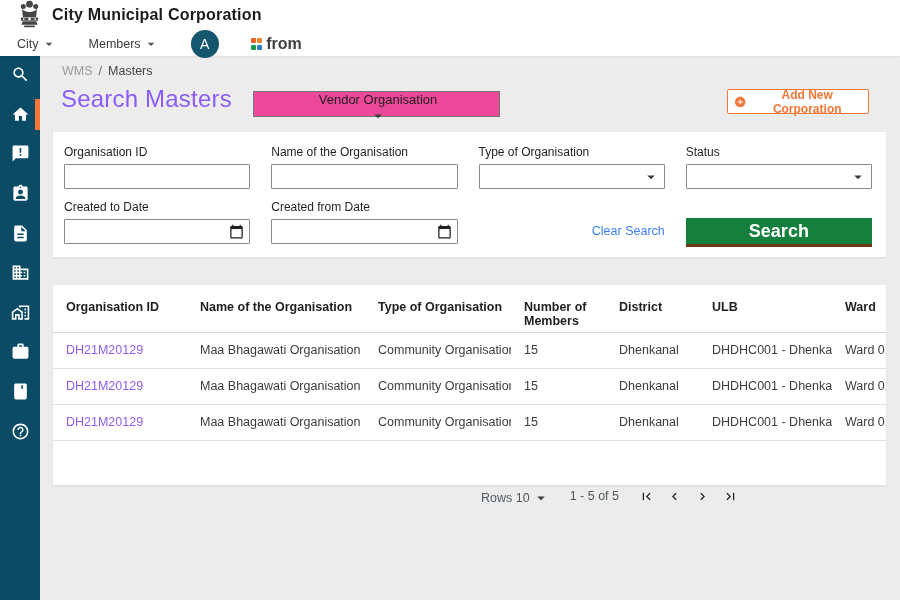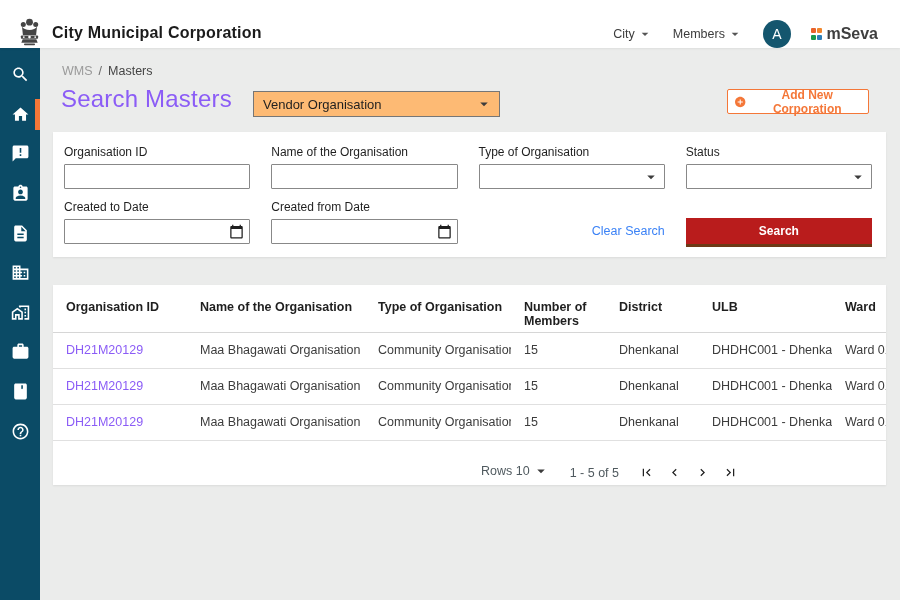--- a/index.html
+++ b/index.html
@@ -3,27 +3,27 @@
 <meta charset="utf-8">
 <style>
   * { box-sizing: border-box; }
   html,body { margin:0; padding:0; }
   body {
     width:900px; height:600px; position:relative; overflow:hidden;
     background:#EBECEB; font-family:"Liberation Sans", sans-serif;
   }
   
   .hdr {
-    position:absolute; top:0; left:0; width:900px; height:48px; background:#fff;
-    display:flex; align-items:flex-end; justify-content:space-between;
-    padding:0 22px 0 17px; z-index:3; box-shadow:0 1px 2px rgba(0,0,0,.06);
+    position:absolute; top:0; left:0; width:900px; height:56px; background:#fff;
+    display:flex; align-items:flex-start; justify-content:space-between;
+    padding:0 22px 0 17px; z-index:3; box-shadow:0 1px 2px rgba(0,0,0,.06);flex-direction:column;
   }
   .hdr-left { display:flex; align-items:center; gap:10px; }
   .app-title { font-size:16px; font-weight:bold; color:#1b1b1b; letter-spacing:.2px; }
-  .hdr-right { display:flex; align-items:center; gap:20px; }
+  .hdr-right { display:flex; align-items:center; gap:32px; }
   .hdr-menu { display:flex; align-items:center; gap:2px; font-size:12.5px; color:#3c3c3c; cursor:pointer; }
   .hdr-menu svg { width:16px; height:16px; fill:#555; }
   .avatar {
     width:28px; height:28px; border-radius:50%; background:#14566E; color:#fff;
     display:flex; align-items:center; justify-content:center; font-size:14px; cursor:pointer;
   }
   .brand { display:flex; align-items:center; gap:4px; }
   .brand-dots { display:grid; grid-template-columns:5px 5px; grid-gap:1.5px; }
   .brand-dots i { width:5px; height:5px; border-radius:1px; display:block; }
   .brand-dots i:nth-child(1){ background:#E8622A; }
@@ -43,23 +43,23 @@
   main { position:absolute; top:48px; left:40px; width:860px; height:552px; }
   .breadcrumb { position:absolute; left:22px; top:16px; font-size:12.5px; }
   .bc-dim { color:#9A9A9A; cursor:pointer; }
   .bc-sep { color:#6b6b6b; margin:0 6px; }
   .bc-cur { color:#454545; }
   .page-title {
     position:absolute; left:21px; top:37px; margin:0; font-size:24px; font-weight:normal;
     color:#8b5cf6; letter-spacing:.2px;
   }
   .master-select {
-    position:absolute; left:213px; top:43px; width:247px; height:26px; background:#fdba74;
+    position:absolute; left:213px; top:43px; width:247px; height:26px; background:#ec4899;
     border:1px solid #767676; display:flex; align-items:center; justify-content:space-between;
-    padding:0 6px 0 9px; font-size:13px; color:#1f1f1f; cursor:pointer;
+    padding:0 6px 0 9px; font-size:13px; color:#1f1f1f; cursor:pointer;flex-direction:column;
   }
   .master-select svg, .sel-box svg, .rows-select svg { width:18px; height:18px; fill:#3c3c3c; flex:none; }
   .add-btn {
     position:absolute; left:687px; top:41px; width:142px; height:25px; background:#fff;
     border:1px solid #F47738; border-radius:2px; color:#F47738; font-size:12px;
     display:flex; align-items:center; justify-content:center; gap:6px; cursor:pointer;
     font-family:"Liberation Sans",sans-serif; font-weight:bold;
   }
   .add-btn svg { width:14px; height:14px; fill:#F47738; }
   .card { position:absolute; left:13px; width:833px; background:#fff; border-radius:0; box-shadow:0 1px 2px rgba(0,0,0,.07); }
@@ -74,36 +74,36 @@
   .tinput { padding:0 6px; font-size:13px; color:#1f1f1f; font-family:"Liberation Sans",sans-serif; }
   .sel-box { display:flex; align-items:center; justify-content:flex-end; padding-right:4px; cursor:pointer; }
   .date-box { position:relative; }
   .date-box .tinput { padding-right:26px; }
   .cal-btn { position:absolute; right:6px; top:5px; width:15px; height:15px; cursor:pointer; }
   .cal-btn svg { width:15px; height:15px; fill:#1f1f1f; }
   .actions-clear { display:flex; align-items:flex-end; justify-content:flex-end; padding-bottom:6px; }
   .clear-link { font-size:12.5px; color:#3b82f6; cursor:pointer; text-decoration:none; }
   .actions-search { display:flex; align-items:flex-end; }
   .search-btn {
-    width:100%; height:26px; background:#b91c1c; color:#fff; border:none;
-    font-size:12px; font-weight:bold; cursor:pointer; box-shadow:0 3px 0 #6E3916;
+    width:100%; height:26px; background:#15803d; color:#fff; border:none;
+    font-size:18px; font-weight:bold; cursor:pointer; box-shadow:0 3px 0 #6E3916;
     font-family:"Liberation Sans",sans-serif;
   }
   
   .table-card { top:237px; height:200px; }
   table { width:833px; border-collapse:collapse; table-layout:fixed; }
   th, td { text-align:left; padding-left:13px; white-space:nowrap; overflow:hidden; }
   th { font-size:12.5px; font-weight:bold; color:#1f1f1f; vertical-align:top; padding-top:15px; line-height:14px; height:47px; white-space:normal; }
   thead tr { border-bottom:1px solid #D6D6D6; }
   tbody tr { border-bottom:1px solid #E0E0E0; height:36px; }
   td { font-size:12.5px; color:#3c3c3c; }
   td.id-link { color:#8b5cf6; font-weight:normal; cursor:pointer; }
   .pagination {
-    height:39px; display:flex; align-items:flex-end; justify-content:flex-end;
-    padding-right:148px; gap:20px; color:#505A5F; font-size:12.5px;
+    height:39px; display:flex; align-items:flex-start; justify-content:flex-end;
+    padding-right:148px; gap:20px; color:#505A5F; font-size:12.5px;margin-top:48px;
   }
   .rows-select { display:flex; align-items:center; gap:2px; cursor:pointer; }
   .pg-icons { display:flex; align-items:center; gap:13px; }
   .pg-icons svg { width:15px; height:15px; fill:#222; cursor:pointer; }
 </style>
 </head>
 <body>
 
 <header class="hdr">
   <div class="hdr-left">
@@ -137,21 +137,21 @@
         </svg>
     </div>
     <div class="avatar">A</div>
     <div class="brand">
       <span class="brand-dots">
           <i></i>
           <i></i>
           <i></i>
           <i></i>
         </span>
-      <span class="brand-text">mSeva</span>
+      <span class="brand-text">from</span>
     </div>
   </div>
 </header>
 
 <nav class="sidebar">
   <div class="side-item">
     <svg viewBox="0 0 24 24">
         <path d="M15.5 14h-.79l-.28-.27C15.41 12.59 16 11.11 16 9.5 16 5.91 13.09 3 9.5 3S3 5.91 3 9.5 5.91 16 9.5 16c1.61 0 3.09-.59 4.23-1.57l.27.28v.79l5 4.99L20.49 19l-4.99-5zm-6 0C7.01 14 5 11.99 5 9.5S7.01 5 9.5 5 14 7.01 14 9.5 11.99 14 9.5 14z"></path>
       </svg>
   </div>

